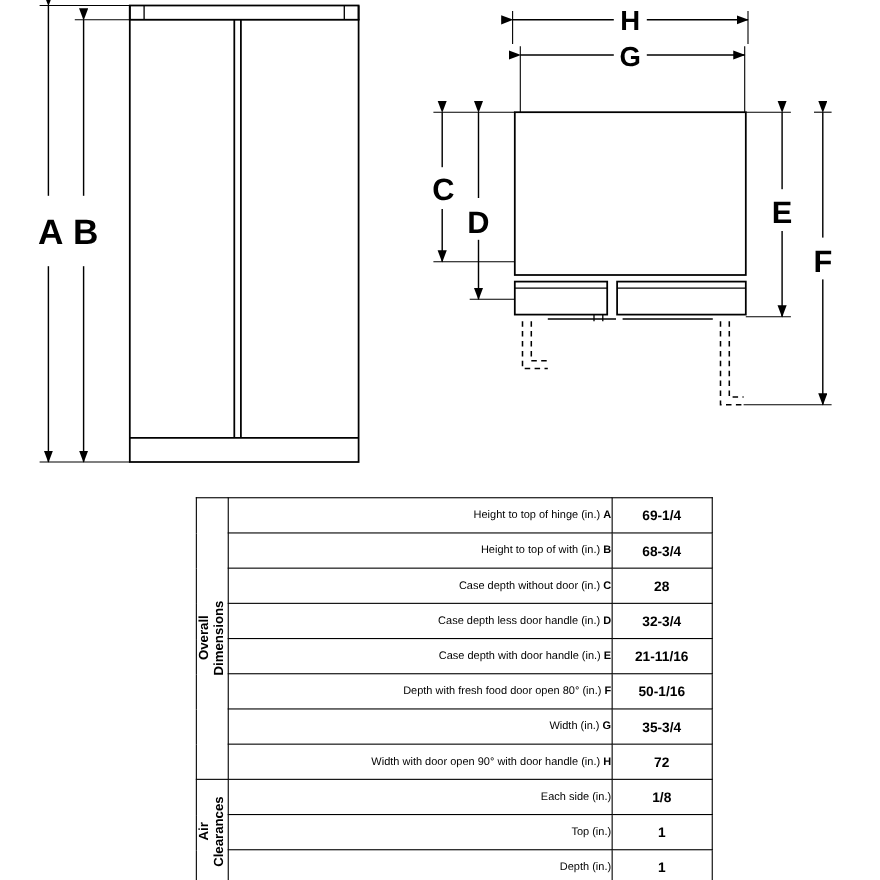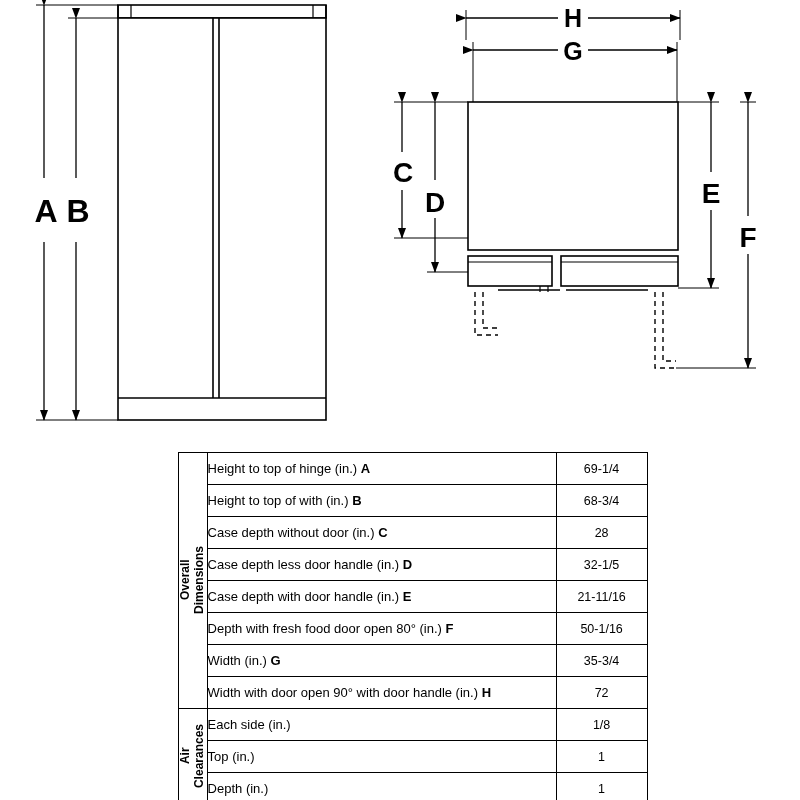--- a/index.html
+++ b/index.html
@@ -52,32 +52,32 @@
     transform: rotate(180deg);
     white-space: pre-line;
     line-height: 1.15;
     text-align: center;
     margin: 0 auto;
   }
   td.desc {
     width: 348px;
     height: 31px;
     padding: 0 8px 0 10px;
-    font-size: 13px;
-    text-align: left;
+    font-size: 10px;
+    text-align: right;
     white-space: nowrap;
   }
   td.desc .letter {
     font-weight: bold;
   }
   td.val {
     width: 90px;
     height: 31px;
     text-align: center;
-    font-weight: normal;
+    font-weight: bold;
     font-size: 12.5px;
   }
   .lbl {
     font-family: "Liberation Sans", sans-serif;
     font-weight: bold;
   }
 </style>
 </head>
 <body>
 
@@ -206,21 +206,21 @@
       <tr>
         <td class="desc"><span>Height to top of with (in.)</span> <span class="letter">B</span></td>
         <td class="val">68-3/4</td>
       </tr>
       <tr>
         <td class="desc"><span>Case depth without door (in.)</span> <span class="letter">C</span></td>
         <td class="val">28</td>
       </tr>
       <tr>
         <td class="desc"><span>Case depth less door handle (in.)</span> <span class="letter">D</span></td>
-        <td class="val">32-1/5</td>
+        <td class="val">32-3/4</td>
       </tr>
       <tr>
         <td class="desc"><span>Case depth with door handle (in.)</span> <span class="letter">E</span></td>
         <td class="val">21-11/16</td>
       </tr>
       <tr>
         <td class="desc"><span>Depth with fresh food door open 80° (in.)</span> <span class="letter">F</span></td>
         <td class="val">50-1/16</td>
       </tr>
       <tr>

